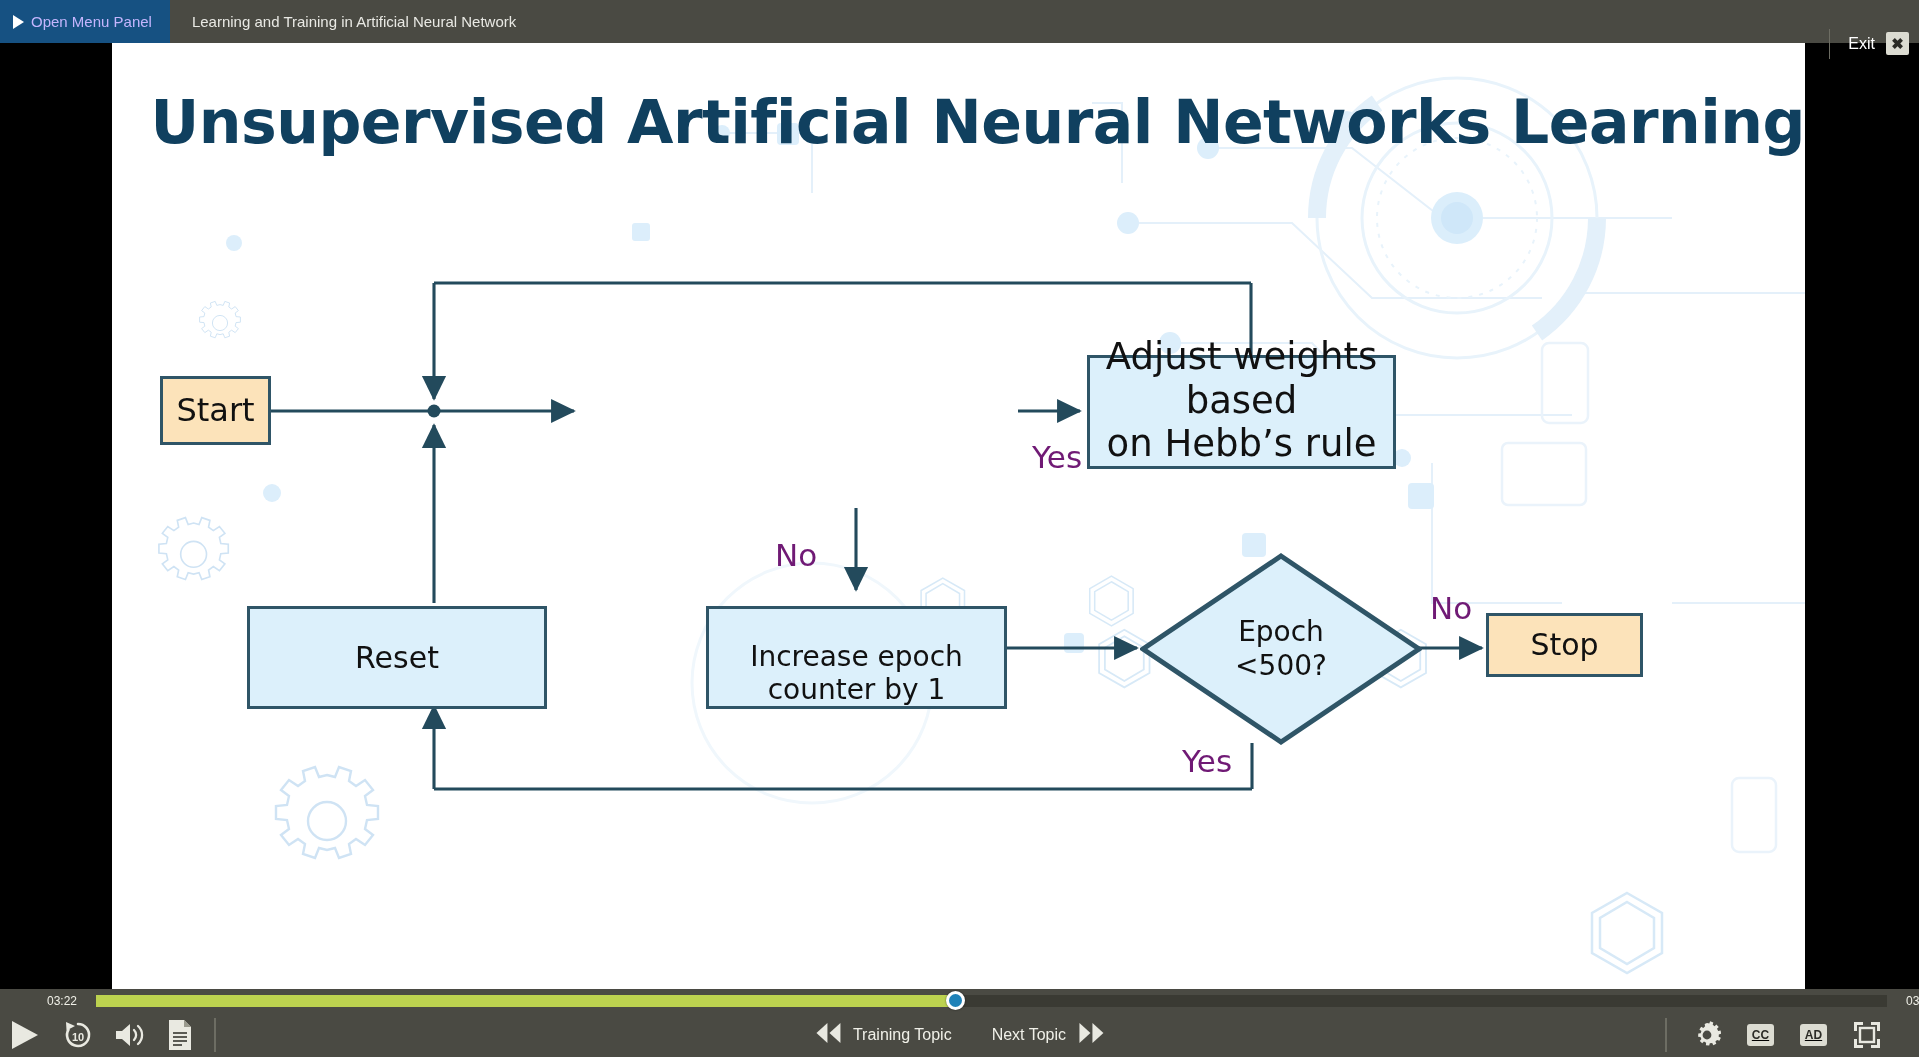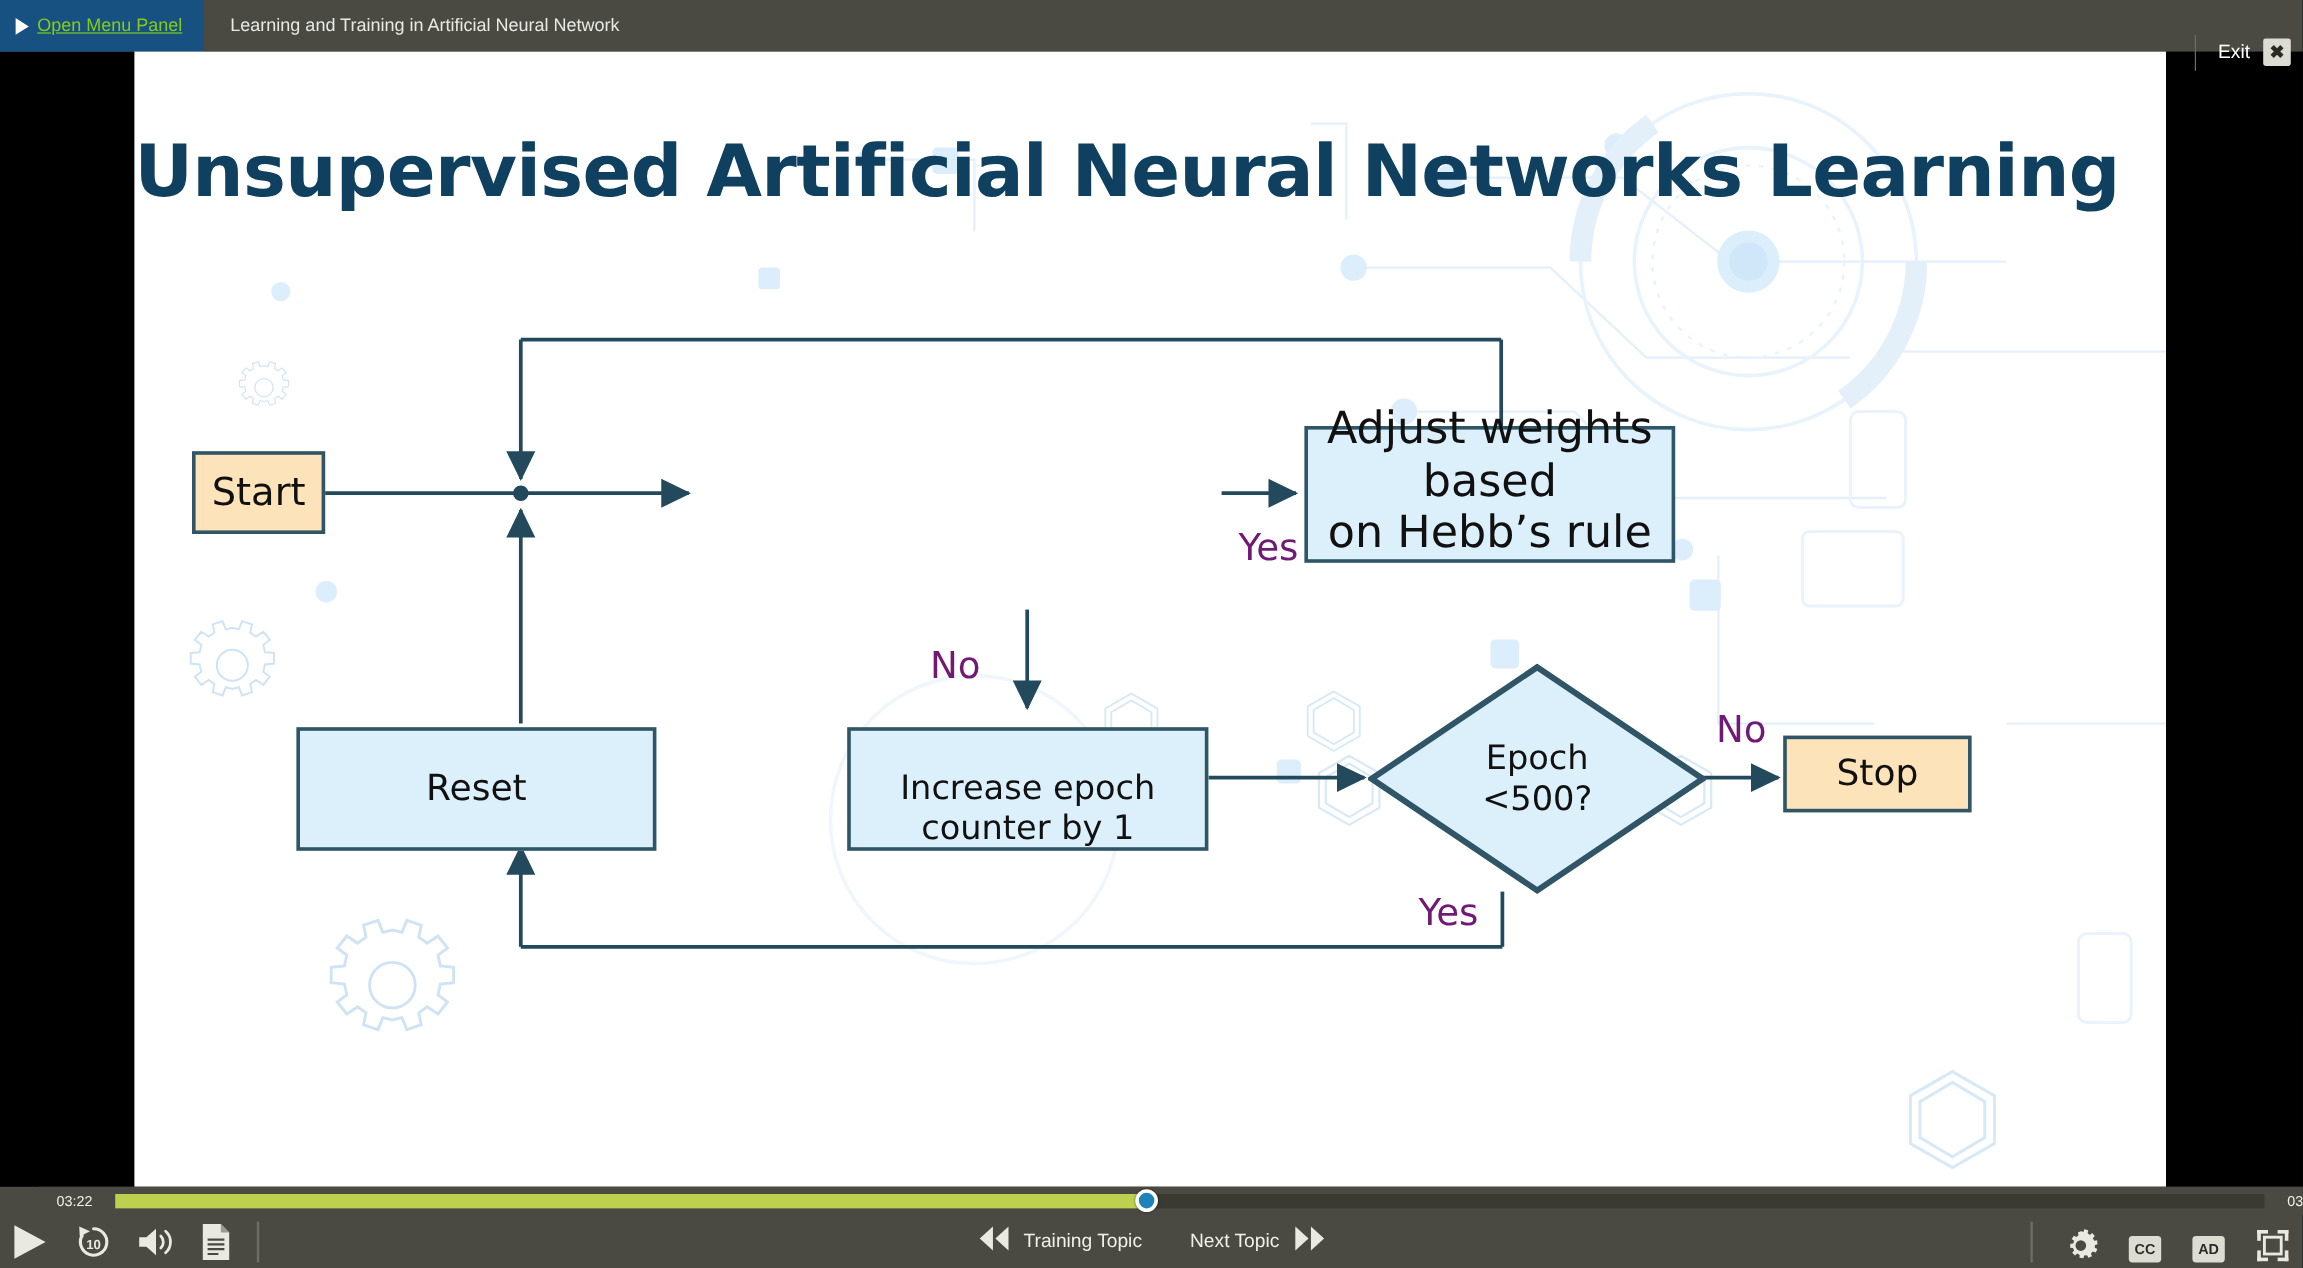--- a/index.html
+++ b/index.html
@@ -23,21 +23,21 @@
     padding: 0 18px 0 13px;
     cursor: pointer;
   }
   .menu-tri {
     width: 0; height: 0;
     border-left: 11px solid #ffffff;
     border-top: 7px solid transparent;
     border-bottom: 7px solid transparent;
   }
   .menu-panel-label {
-    color: #84cc16; font-size: 15px; text-decoration: underline;
+    color: #c4b5fd; font-size: 15px; 
     white-space: nowrap;
   }
   .course-title {
     color: #e9e9e4; font-size: 15px; margin-left: 22px; white-space: nowrap;
   }
   .topbar-right {
     margin-left: auto; display: flex; align-items: center; height: 43px;
     padding-right: 10px;
     margin-top: 44px;
   }
@@ -55,28 +55,27 @@
   
   .stage {
     position: absolute; left: 112px; top: 43px;
     width: 1693px; height: 946px;
     background: #ffffff;
     overflow: hidden;
   }
   .slide-bg { position: absolute; inset: 0; }
   .slide-title {
     position: absolute; left: 0; top: 44px; width: 100%;
-    text-align: left;
+    text-align: right;
     font-family: "DejaVu Sans", sans-serif;
     font-weight: bold;
     font-size: 60px;
     letter-spacing: -0.5px;
     color: #10405f;
     z-index: 5;
-    margin-top: 21px;
   }
   .flow { position: absolute; inset: 0; z-index: 4; }
 
   .node {
     position: absolute;
     display: flex; align-items: center; justify-content: center;
     text-align: center;
     font-family: "DejaVu Sans", sans-serif;
     color: #111111;
     line-height: 1.18;
@@ -120,21 +119,21 @@
     position: absolute; top: 50%; width: 19px; height: 19px;
     margin-top: -9.5px; margin-left: -9.5px;
     background: #1f82b8; border: 3px solid #ffffff; border-radius: 50%;
     box-shadow: 0 0 2px rgba(0,0,0,.6);
     cursor: pointer;
   }
   .ctrl-row {
     position: relative; height: 45px; display: flex; align-items: center;
   }
   .ctrl-left { display: flex; align-items: center; gap: 20px; padding-left: 8px; }
-  .ctrl-right { display: flex; align-items: flex-end; gap: 26px; padding-right: 11px; margin-left: auto; }
+  .ctrl-right { display: flex; align-items: center; gap: 26px; padding-right: 38px; margin-left: auto; text-decoration: underline; }
   .vsep { width: 2px; height: 34px; background: #6d6d63; }
   .icon-btn { cursor: pointer; display: flex; align-items: center; justify-content: center; }
   .ctrl-center {
     position: absolute; left: 50%; transform: translateX(-50%);
     display: flex; align-items: center; gap: 40px;
   }
   .topic-btn { display: flex; align-items: center; gap: 12px; cursor: pointer; }
   .topic-label { color: #f0f0e8; font-size: 16px; }
   .tag-box {
     width: 27px; height: 22px; background: #dcdcd2; border-radius: 3px;

